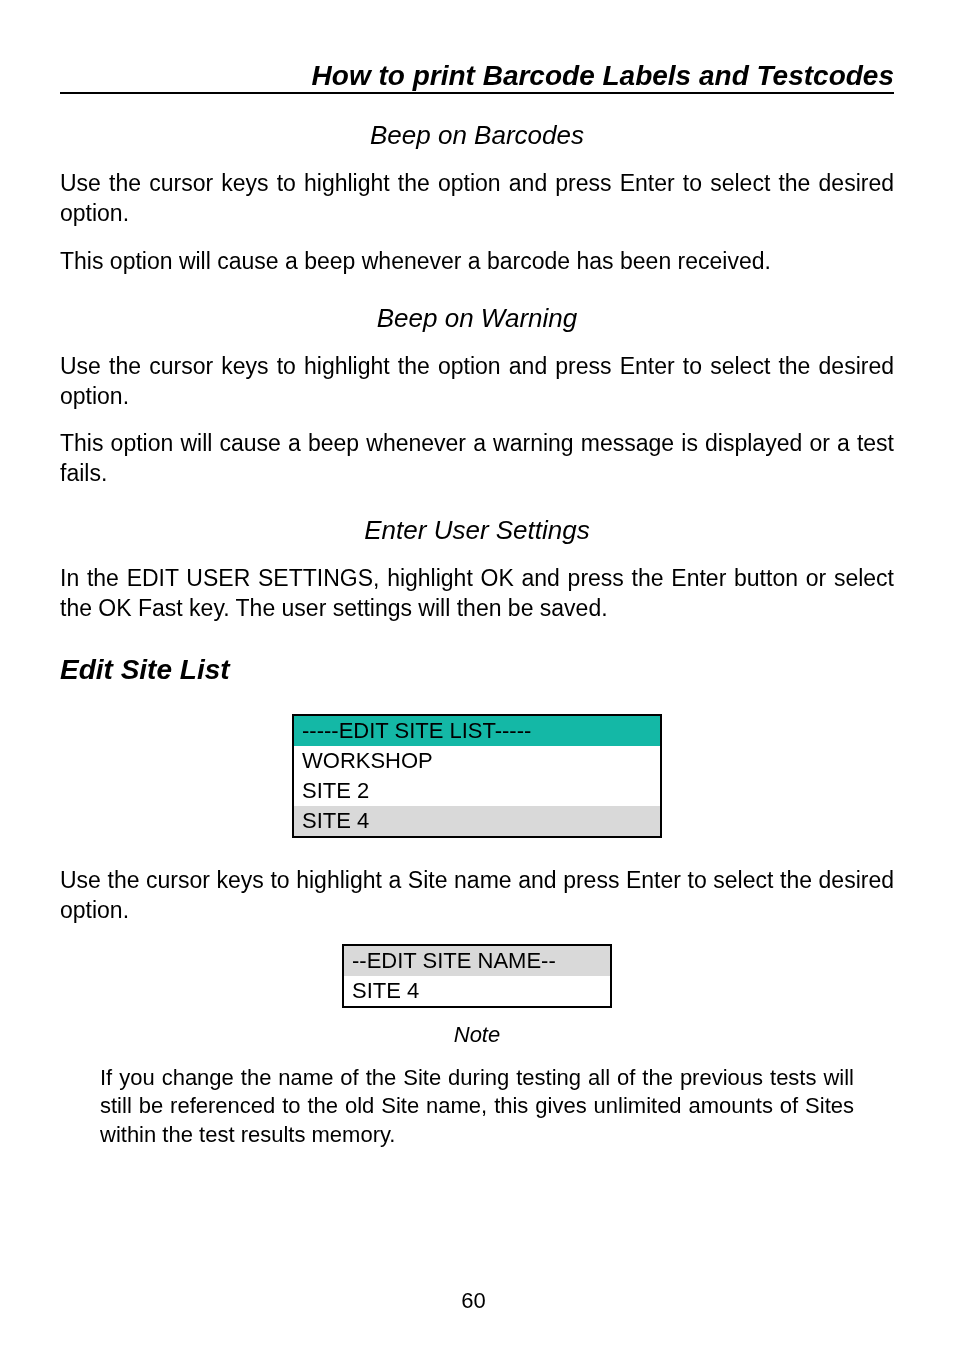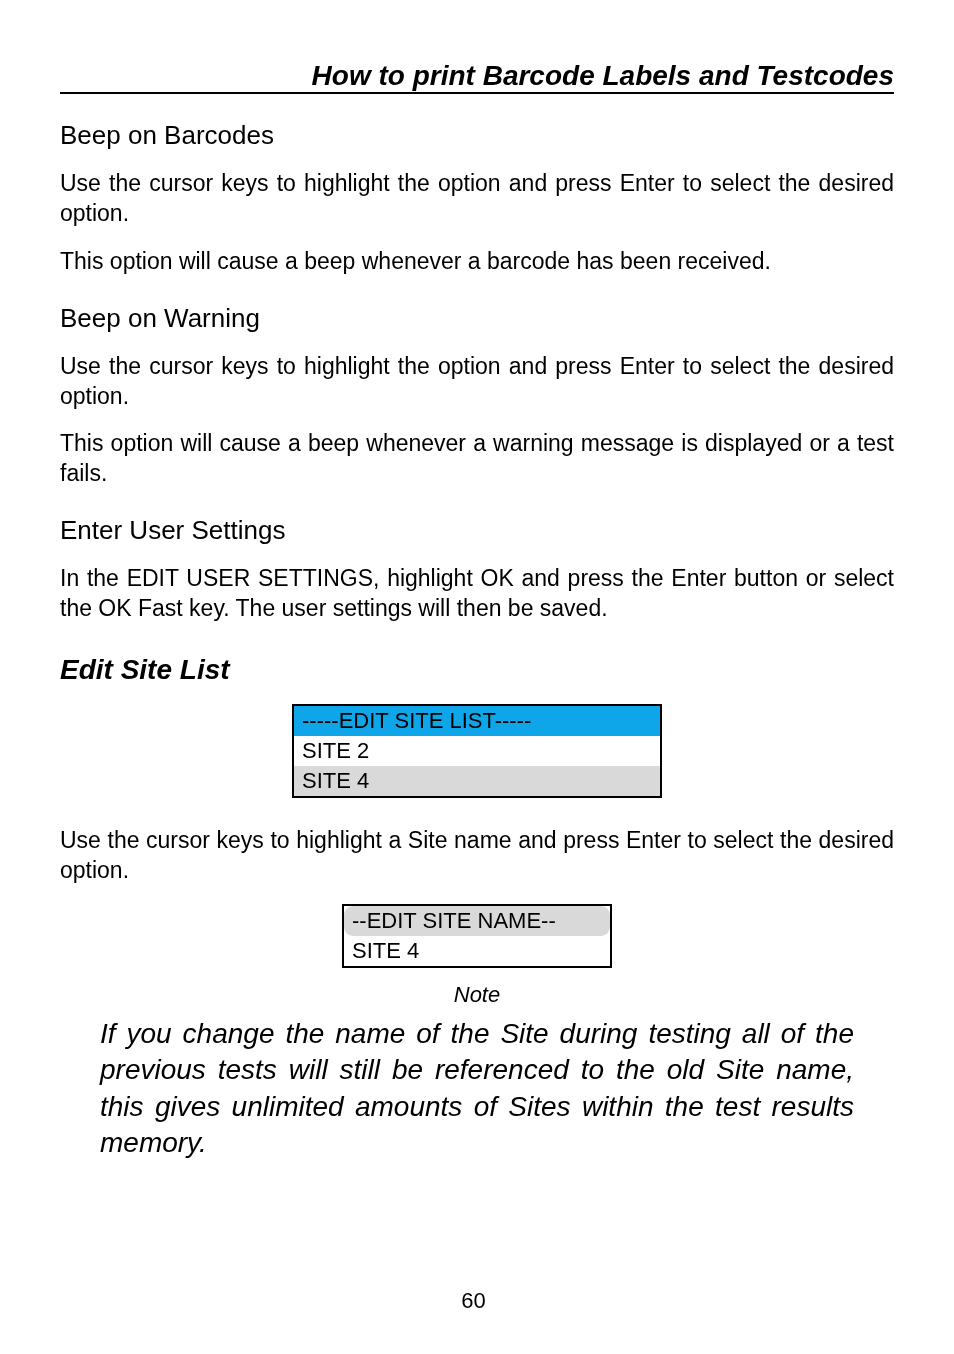--- a/index.html
+++ b/index.html
@@ -17,76 +17,76 @@
     }
     .header-title {
       font-style: italic;
       font-weight: bold;
       font-size: 28px;
       text-align: right;
       border-bottom: 2px solid #000;
       margin-bottom: 24px;
     }
     .section-heading-italic {
+      font-style: italic;
       font-size: 26px;
       margin-bottom: 18px;
       margin-top: 26px;
+      text-align: center;
     }
     .section-heading-bold {
       font-style: italic;
       font-weight: bold;
       font-size: 28px;
-      margin-bottom: 18px;
+      margin-bottom: 28px;
       margin-top: 30px;
     }
     .body-text {
       font-size: 23px;
       text-align: justify;
       margin-bottom: 18px;
       line-height: 1.3;
     }
     .site-list-table {
       border: 2px solid #000;
       width: 370px;
       margin: 0 auto 28px auto;
       font-size: 22px;
     }
     .site-list-table .row {
       padding: 2px 8px;
     }
     .site-list-table .header-row {
-      background: #0ea5e9;
+      background: #14b8a6;
     }
     .site-list-table .highlight-row {
       background: #d9d9d9;
     }
     .edit-name-table {
       border: 2px solid #000;
       width: 270px;
       margin: 0 auto 14px auto;
       font-size: 22px;
     }
     .edit-name-table .row {
       padding: 2px 8px;
     }
     .edit-name-table .header-row {
       background: #d9d9d9;
-      border-radius: 9px;
     }
     .note-label {
       font-style: italic;
       font-size: 22px;
       text-align: center;
       margin-bottom: 0;
     }
     .note-text {
-      font-style: italic;
-      font-size: 28px;
+      font-size: 22px;
       text-align: justify;
-      margin: 8px 40px;
+      margin: 16px 40px;
       line-height: 1.3;
     }
     .page-number {
       position: absolute;
       bottom: 40px;
       left: 0;
       right: 7px;
       text-align: center;
       font-size: 22px;
     }
@@ -104,20 +104,21 @@
 <div class="body-text">Use the cursor keys to highlight the option and press Enter to select the desired option.</div>
 <div class="body-text">This option will cause a beep whenever a warning message is displayed or a test fails.</div>
 
 <div class="section-heading-italic">Enter User Settings</div>
 <div class="body-text">In the EDIT USER SETTINGS, highlight OK and press the Enter button or select the OK Fast key.  The user settings will then be saved.</div>
 
 <div class="section-heading-bold">Edit Site List</div>
 
 <div class="site-list-table">
   <div class="row header-row">-----EDIT SITE LIST-----</div>
+  <div class="row">WORKSHOP</div>
   <div class="row">SITE 2</div>
   <div class="row highlight-row">SITE 4</div>
 </div>
 
 <div class="body-text">Use the cursor keys to highlight a Site name and press Enter to select the desired option.</div>
 
 <div class="edit-name-table">
   <div class="row header-row">--EDIT SITE NAME--</div>
   <div class="row">SITE 4</div>
 </div>

